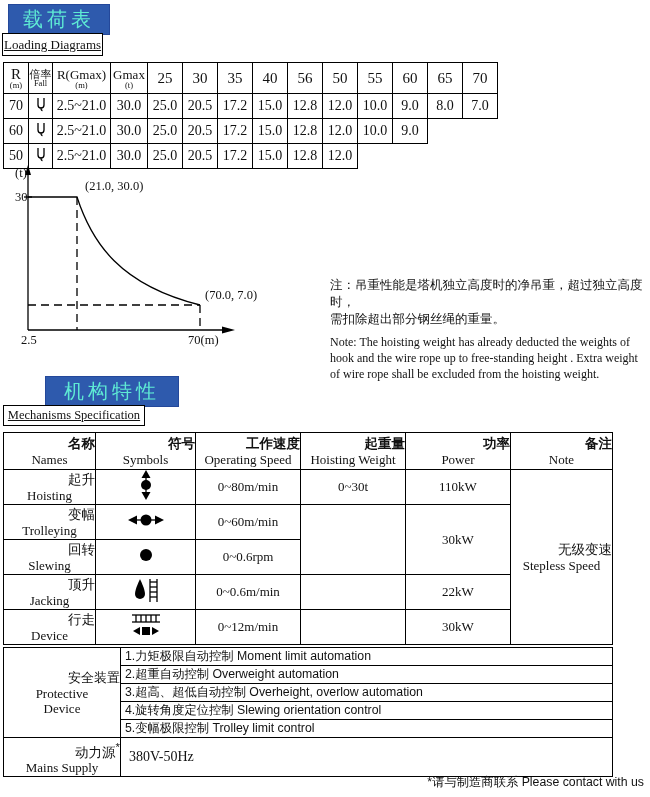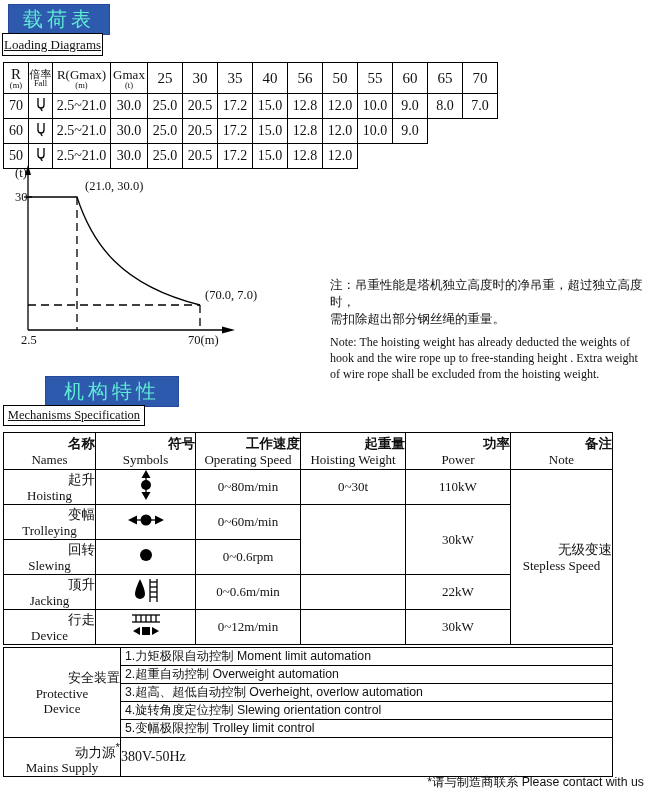--- a/index.html
+++ b/index.html
@@ -49,21 +49,21 @@
   
   #safety-table{position:absolute;left:3px;top:647px;}
   #safety-table td{height:17px;margin-top:23px;}
   .safety-item{text-align:left;padding-left:4px;font-size:12.3px;font-family:"Liberation Sans",sans-serif;}
   .safety-label .zh{font-size:13px;}
   .safety-label .en{font-size:13px;line-height:15px;}
 
   
   #mains-table{position:absolute;left:3px;top:737px;}
   #mains-table td{height:38px;}
-  .mains-val{text-align:left;font-size:14px;}
+  .mains-val{text-align:left;padding-left:8px;font-size:14px;}
 
   
   #footnote{position:absolute;left:300px;top:774px;width:344px;text-align:right;
             font-size:12.3px;font-family:"Liberation Sans",sans-serif;}
 
   svg .stroke{stroke:#000;fill:none;stroke-width:1.3;}
   svg .fill{fill:#000;stroke:none;}
 </style>
 </head>
 <body>

